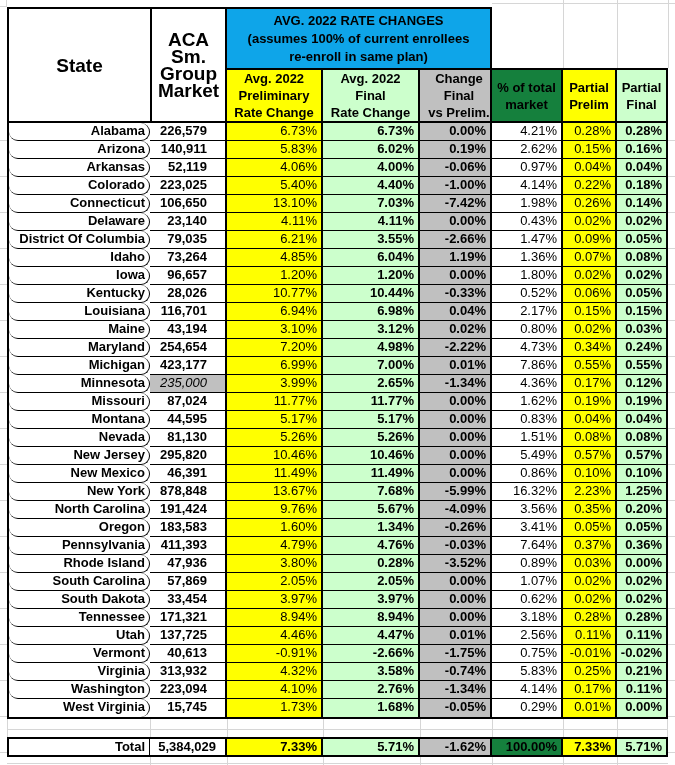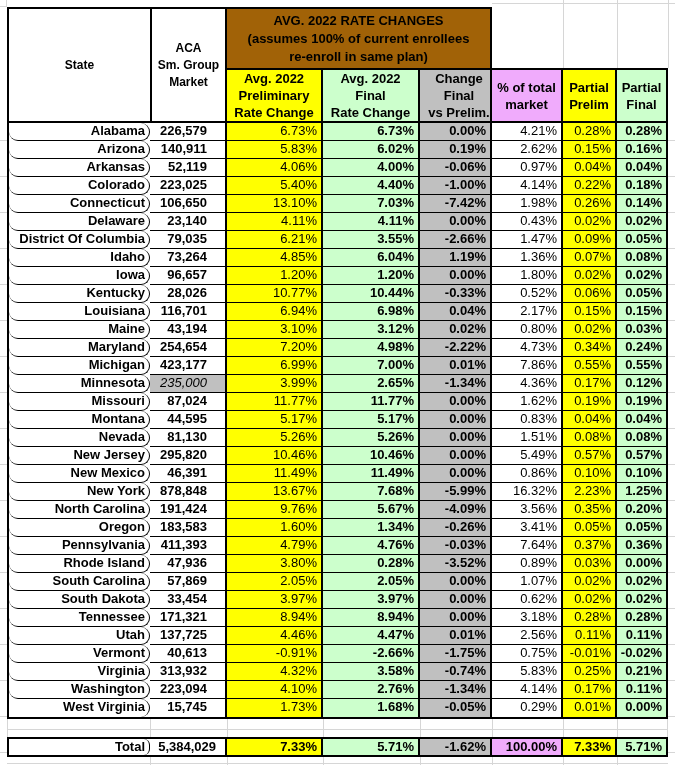--- a/index.html
+++ b/index.html
@@ -7,37 +7,37 @@
     --line:#000; --grid:#d6d6d6;
   }
   *{box-sizing:border-box; margin:0; padding:0;}
   html,body{width:675px;height:765px;background:#fff;overflow:hidden;}
   body{font-family:"Liberation Sans","DejaVu Sans",sans-serif;color:#000;position:relative;}
 
   .abs{position:absolute;}
 
   
   .hcell{display:flex;flex-direction:column;justify-content:center;align-items:center;
-         text-align:center;font-weight:bold;font-size:12px;line-height:17px;
+         text-align:center;font-weight:bold;font-size:19px;line-height:17px;
          white-space:pre-line;background:#fff;}
   #h-state{left:7px;top:7px;width:143px;height:116px;border:2px solid var(--line);border-right:none;}
   #h-market{left:150px;top:7px;width:77px;height:116px;border:2px solid var(--line);}
 
   
   #banner{left:227px;top:7px;width:265px;height:61px;border:2px solid var(--line);border-left:none;border-bottom:none;
           display:flex;flex-direction:column;justify-content:center;align-items:center;
-          font-weight:bold;font-size:13px;line-height:18px;text-align:center;white-space:pre-line;background:#a16207;}
+          font-weight:bold;font-size:13px;line-height:18px;text-align:center;white-space:pre-line;background:#0ea5e9;}
 
   
   #subhead{left:227px;top:68px;width:441px;height:55px;border:2px solid var(--line);border-left:none;
            display:grid;grid-template-columns:96px 97px 72px 71px 54px 49px;}
   #subhead .sh{border-right:2px solid var(--line);display:flex;flex-direction:column;justify-content:center;
                align-items:center;text-align:center;font-weight:bold;font-size:13px;line-height:17px;white-space:pre-line;}
   #subhead .sh:last-child{border-right:none;}
-  .bg-y{background:var(--yellow);} .bg-g{background:var(--green);} .bg-gr{background:var(--gray);padding-left:8px;} .bg-w{background:#f0abfc;}
+  .bg-y{background:var(--yellow);} .bg-g{background:var(--green);} .bg-gr{background:var(--gray);padding-left:8px;} .bg-w{background:#15803d;}
 
   
   #grid{left:7px;top:123px;width:661px;border:2px solid var(--line);border-top:none;
         display:grid;grid-template-columns:141px 77px 96px 97px 72px 71px 54px 49px;grid-auto-rows:18px;}
   #grid .cell{border-right:2px solid var(--line);border-bottom:1px solid var(--line);
               font-size:13px;line-height:16px;text-align:right;padding:0 4px 0 0;overflow:hidden;}
   #grid .cell.c-state{border-right:1px solid var(--line);font-weight:bold;border-radius:9px;}
   #grid .cell.c-market{font-weight:bold;padding-right:18px;}
   #grid .cell.c-prelim{background:var(--yellow);font-weight:normal;}
   #grid .cell.c-final{background:var(--green);font-weight:bold;}
@@ -60,21 +60,21 @@
         linear-gradient(var(--grid),var(--grid)) 556px 0/1px 100% no-repeat,
         linear-gradient(var(--grid),var(--grid)) 610px 0/1px 100% no-repeat,
         linear-gradient(var(--grid),var(--grid)) 660px 0/1px 100% no-repeat,
         linear-gradient(var(--grid),var(--grid)) 0 10px/100% 1px no-repeat;}
 
   
   #total{left:7px;top:737px;width:661px;height:20px;border:2px solid var(--line);
          display:grid;grid-template-columns:141px 77px 96px 97px 72px 71px 54px 49px;}
   #total .cell{border-right:2px solid var(--line);font-size:13px;font-weight:bold;line-height:16px;
                text-align:right;padding:0 4px 0 0;}
-  #total .cell.c-state{border-right:1px solid var(--line);border-radius:6px;}
+  #total .cell.c-state{border-right:1px solid var(--line);}
   #total .cell.c-market{padding-right:9px;}
   #total .cell:last-child{border-right:none;}
 
   
   #tr-grid{left:492px;top:0;width:183px;height:68px;
        background:
         linear-gradient(var(--grid),var(--grid)) 71px 0/1px 100% no-repeat,
         linear-gradient(var(--grid),var(--grid)) 125px 0/1px 100% no-repeat,
         linear-gradient(var(--grid),var(--grid)) 176px 0/1px 100% no-repeat,
         linear-gradient(var(--grid),var(--grid)) 0 3px/100% 1px no-repeat;}

